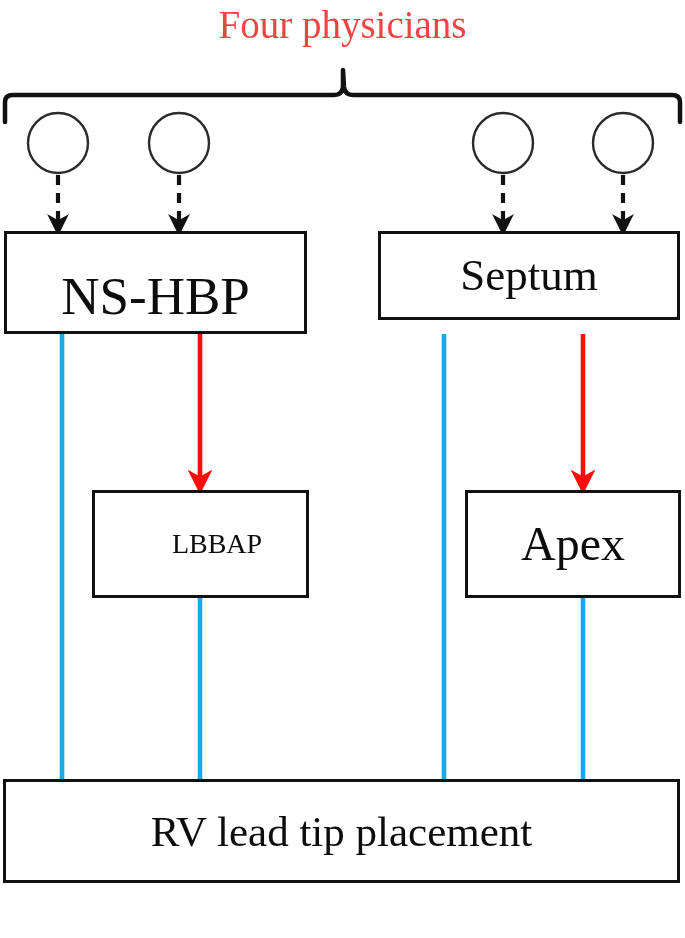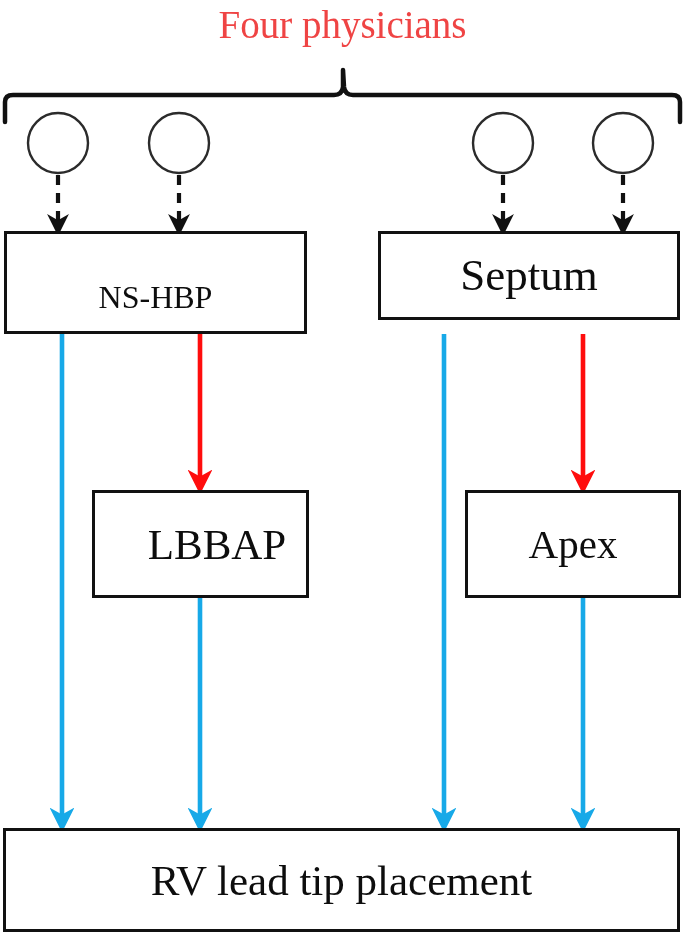--- a/index.html
+++ b/index.html
@@ -37,26 +37,26 @@
   .node-label {
     font-family: "Liberation Serif", "DejaVu Serif", serif;
     color: #0d0d0d;
     line-height: 1;
     white-space: nowrap;
   }
   #box-ns-hbp { left: 4px;   top: 231px; width: 303px; height: 103px; }
   #box-septum { left: 378px; top: 231px; width: 302px; height: 89px; }
   #box-lbbap  { left: 92px;  top: 490px; width: 217px; height: 108px; }
   #box-apex   { left: 465px; top: 490px; width: 216px; height: 108px; }
-  #box-rv     { left: 3px;   top: 828px; width: 677px; height: 104px; }
+  #box-rv     { left: 3px;   top: 779px; width: 677px; height: 104px; }
 
-  #box-ns-hbp .node-label { font-size: 32px; margin-top: 28px; }
+  #box-ns-hbp .node-label { font-size: 53px; margin-top: 28px; }
   #box-septum .node-label { font-size: 45px; }
-  #box-lbbap  .node-label { font-size: 43px; margin-left: 33px; }
-  #box-apex   .node-label { font-size: 41px; text-align: right; }
+  #box-lbbap  .node-label { font-size: 28px; margin-left: 33px; }
+  #box-apex   .node-label { font-size: 48px; text-align: right; }
   #box-rv     .node-label { font-size: 43px; }
 
   #page-title {
     position: absolute;
     left: 0;
     top: 2px;
     width: 685px;
     text-align: center;
     font-size: 39px;
     color: #ef4444;

